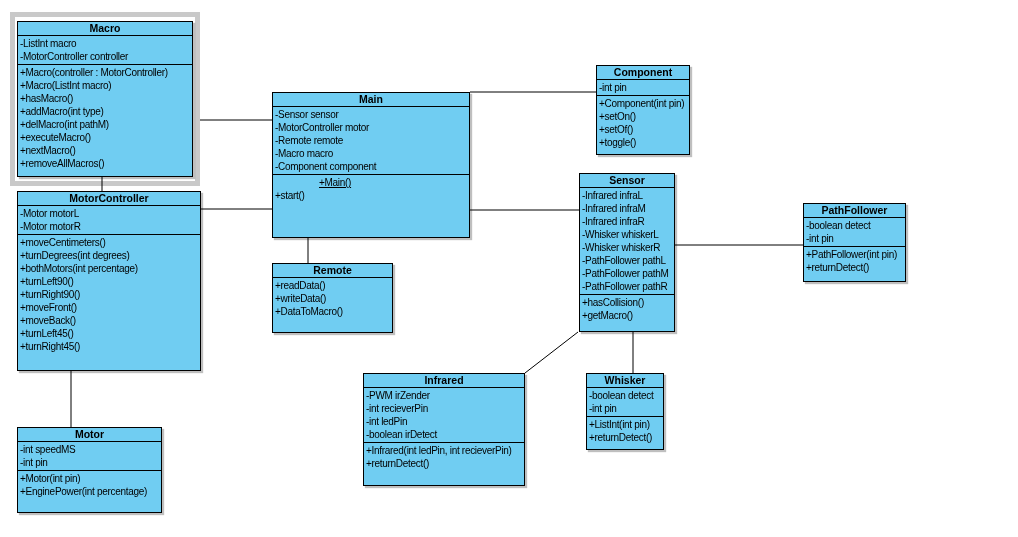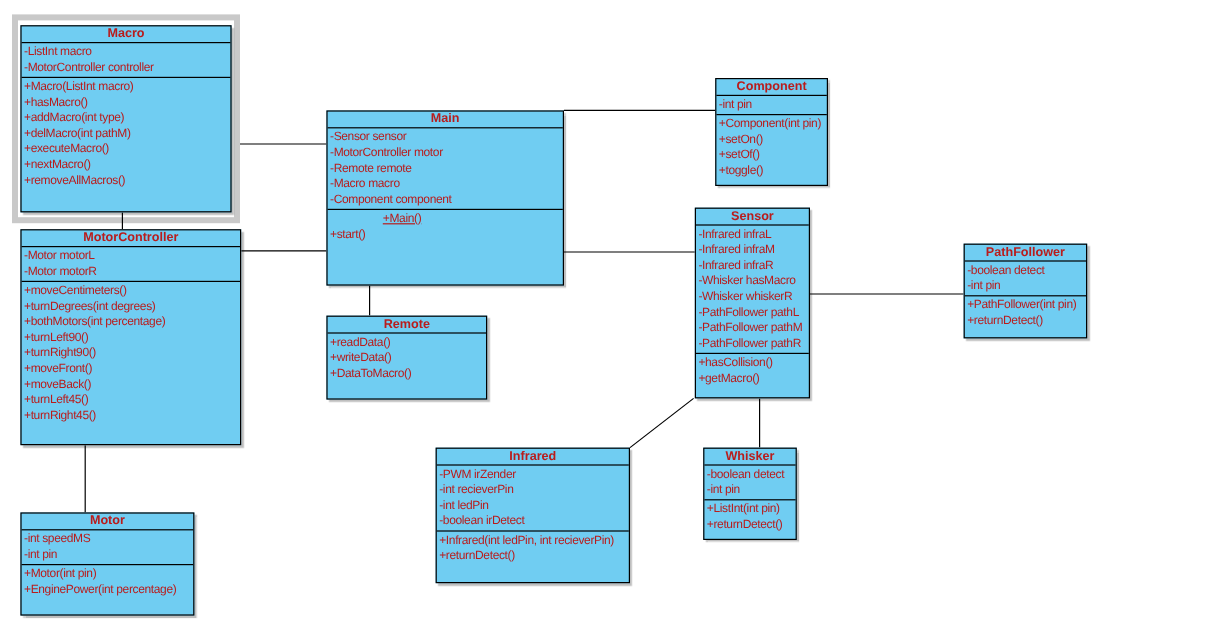--- a/index.html
+++ b/index.html
@@ -25,21 +25,21 @@
     z-index: 1;
   }
   .uml-class {
     position: absolute;
     z-index: 2;
     box-sizing: border-box;
     border: 1px solid #000;
     display: flex;
     flex-direction: column;
     box-shadow: 2px 2px 1px rgba(0,0,0,0.25);
-    color: #b91c1c;
+    color: #000000;
   }
   .uml-title {
     font-size: 10.5px;
     font-weight: bold;
     text-align: center;
     line-height: 13px;
     border-bottom: 1px solid #000;
     white-space: nowrap;
     overflow: hidden;
   }
@@ -79,20 +79,21 @@
       <line x1="578" y1="332" x2="525" y2="373" stroke="#000000" stroke-width="1"></line>
       <line x1="633" y1="332" x2="633" y2="373" stroke="#000000" stroke-width="1"></line>
     </svg>
     <div class="uml-class" style="left: 17px; top: 21px; width: 176px; height: 156px; background: rgb(112, 205, 242); border-color: rgb(0, 0, 0);">
       <div class="uml-title">Macro</div>
       <div class="uml-attrs">
         <div class="uml-member">-ListInt macro</div>
         <div class="uml-member">-MotorController controller</div>
       </div>
       <div class="uml-methods">
+        <div class="uml-member">+Macro(controller : MotorController)</div>
         <div class="uml-member">+Macro(ListInt macro)</div>
         <div class="uml-member">+hasMacro()</div>
         <div class="uml-member">+addMacro(int type)</div>
         <div class="uml-member">+delMacro(int pathM)</div>
         <div class="uml-member">+executeMacro()</div>
         <div class="uml-member">+nextMacro()</div>
         <div class="uml-member">+removeAllMacros()</div>
       </div>
     </div>
     <div class="uml-class" style="left: 17px; top: 191px; width: 184px; height: 180px; background: rgb(112, 205, 242); border-color: rgb(0, 0, 0);">
@@ -131,21 +132,21 @@
         <div class="uml-member">-MotorController motor</div>
         <div class="uml-member">-Remote remote</div>
         <div class="uml-member">-Macro macro</div>
         <div class="uml-member">-Component component</div>
       </div>
       <div class="uml-methods">
         <div class="uml-member u">+Main()</div>
         <div class="uml-member">+start()</div>
       </div>
     </div>
-    <div class="uml-class" style="left: 272px; top: 263px; width: 134px; height: 70px; background: rgb(112, 205, 242); border-color: rgb(0, 0, 0);">
+    <div class="uml-class" style="left: 272px; top: 263px; width: 121px; height: 70px; background: rgb(112, 205, 242); border-color: rgb(0, 0, 0);">
       <div class="uml-title">Remote</div>
       <div class="uml-methods">
         <div class="uml-member">+readData()</div>
         <div class="uml-member">+writeData()</div>
         <div class="uml-member">+DataToMacro()</div>
       </div>
     </div>
     <div class="uml-class" style="left: 596px; top: 65px; width: 94px; height: 90px; background: rgb(112, 205, 242); border-color: rgb(0, 0, 0);">
       <div class="uml-title">Component</div>
       <div class="uml-attrs">
@@ -157,21 +158,21 @@
         <div class="uml-member">+setOf()</div>
         <div class="uml-member">+toggle()</div>
       </div>
     </div>
     <div class="uml-class" style="left: 579px; top: 173px; width: 96px; height: 159px; background: rgb(112, 205, 242); border-color: rgb(0, 0, 0); justify-content: space-between;">
       <div class="uml-title">Sensor</div>
       <div class="uml-attrs">
         <div class="uml-member">-Infrared infraL</div>
         <div class="uml-member">-Infrared infraM</div>
         <div class="uml-member">-Infrared infraR</div>
-        <div class="uml-member">-Whisker hasMacro</div>
+        <div class="uml-member">-Whisker whiskerL</div>
         <div class="uml-member">-Whisker whiskerR</div>
         <div class="uml-member">-PathFollower pathL</div>
         <div class="uml-member">-PathFollower pathM</div>
         <div class="uml-member">-PathFollower pathR</div>
       </div>
       <div class="uml-methods">
         <div class="uml-member">+hasCollision()</div>
         <div class="uml-member">+getMacro()</div>
       </div>
     </div>

